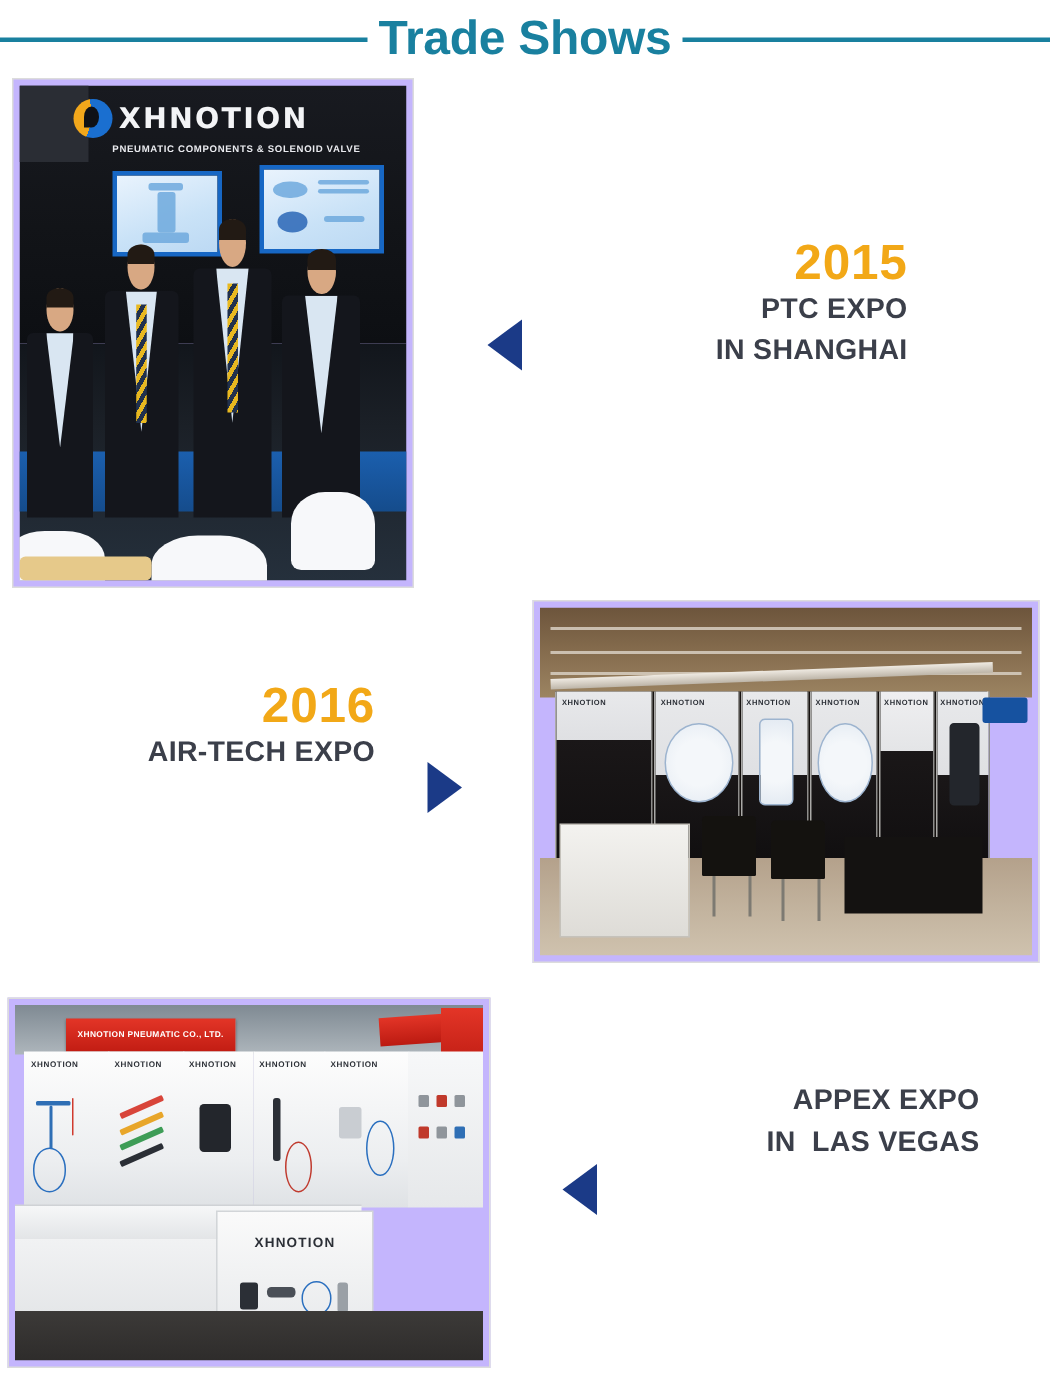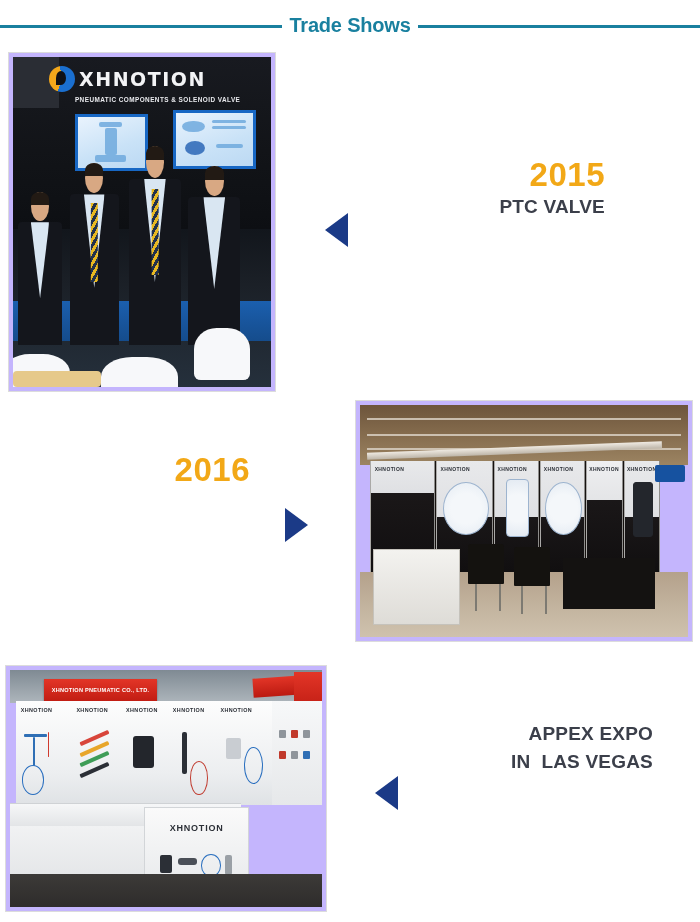--- a/index.html
+++ b/index.html
@@ -24,21 +24,21 @@
     align-items: center;
     justify-content: center;
   }
   .rule {
     flex: 1 1 auto;
     height: 3px;
     background: #19809F;
   }
   .header-title {
     color: #19809F;
-    font-size: 20px;
+    font-size: 32px;
     font-weight: bold;
     letter-spacing: -0.2px;
     padding: 0 7px;
     white-space: nowrap;
     line-height: 1;
     transform: translateY(-1px);
   }
 
   
   .photo {
@@ -364,25 +364,27 @@
     <div class="p1-chair" style="left:34%;bottom:-6%;width:30%;height:15%;"></div>
     <div class="p1-chair" style="left:70%;bottom:2%;width:22%;height:16%;"></div>
     <div class="p1-table" style="left:0;bottom:0;width:34%;height:5%;background:#e6c98a;"></div>
   </div>
 </div>
 
 <div class="arrow arrow-left" id="arrow-2015"></div>
 
 <div class="caption" id="caption-2015">
   <div class="year">2015</div>
-  <div class="line">PTC VALVE</div>
+  <div class="line">PTC EXPO</div>
+  <div class="line">IN SHANGHAI</div>
 </div>
 
 <div class="caption" id="caption-2016">
   <div class="year">2016</div>
+  <div class="line">AIR-TECH EXPO</div>
 </div>
 
 <div class="arrow arrow-right" id="arrow-2016"></div>
 
 <div class="photo" id="photo-2016">
   <div class="photo-inner">
     <div class="p2-roof">
       <div class="p2-truss" style="left:2%;top:22%;width:96%;"></div>
       <div class="p2-truss" style="left:2%;top:48%;width:96%;"></div>
       <div class="p2-truss" style="left:2%;top:72%;width:96%;"></div>

